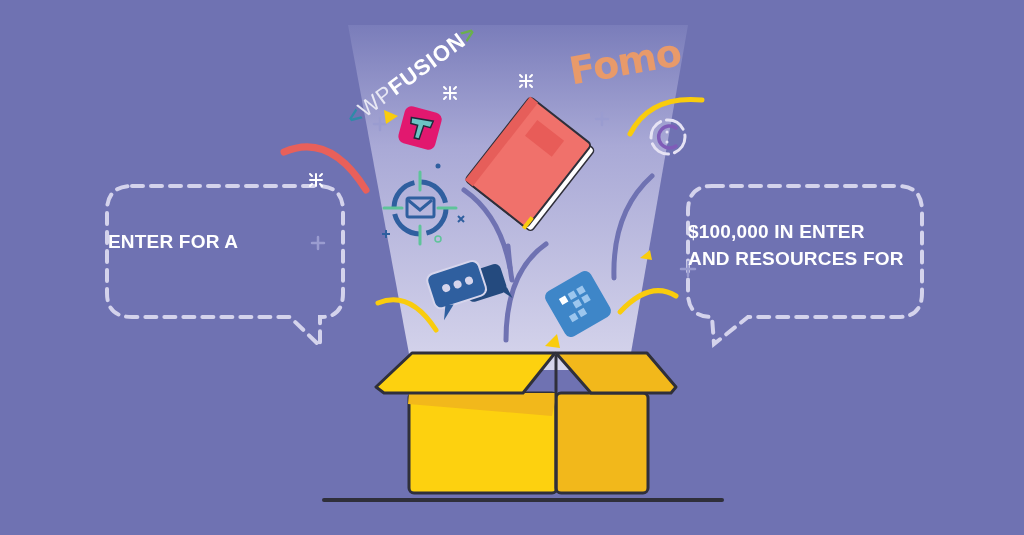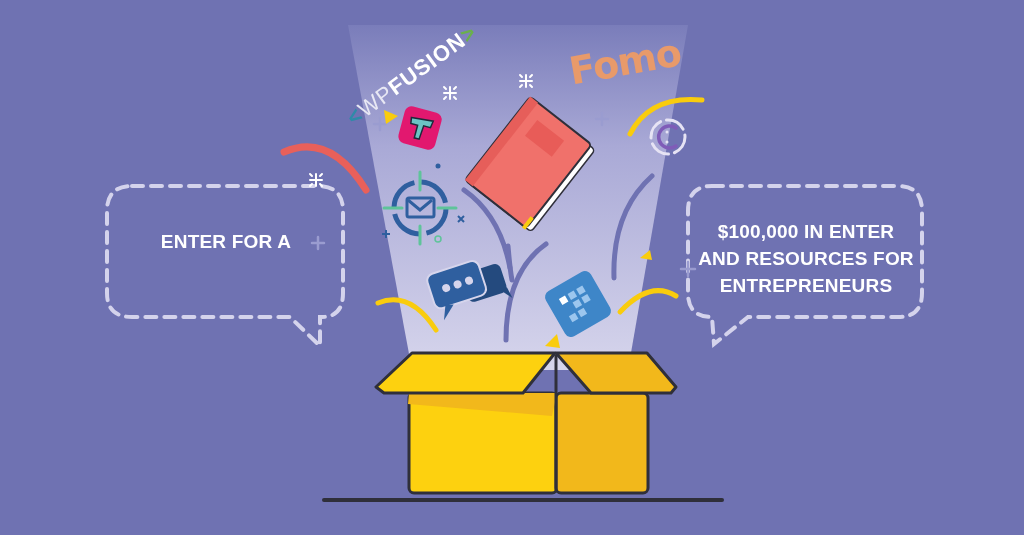--- a/index.html
+++ b/index.html
@@ -1,18 +1,18 @@
 <!DOCTYPE html>
 <html><head>
 <meta charset="utf-8">
 <style>
   html, body { margin:0; padding:0; }
   body { width:1024px; height:535px; overflow:hidden; background:#6f72b2; position:relative; font-family:"Liberation Sans", "DejaVu Sans", sans-serif; }
   .stage { position:absolute; left:0; top:0; width:1024px; height:535px; }
-  .bubble-text { position:absolute; color:#ffffff; font-weight:bold; text-align:center; font-size:19px; line-height:27px; letter-spacing:0.2px; }
+  .bubble-text { position:absolute; color:#ffffff; font-weight:bold; font-size:19px; line-height:27px; letter-spacing:0.2px; }
   .bubble-text div { white-space:nowrap; }
   #left-text { left:108px; top:228px; width:236px; }
   #right-text { left:688px; top:218px; width:236px; }
   .logo-wp { position:absolute; left:342px; top:30px; transform-origin:0 0; transform:translate(0,80px) rotate(-36deg); font-size:22px; letter-spacing:1px; color:#ffffff; white-space:nowrap; }
   .logo-wp .wp { font-weight:normal; color:#e8e8f4; }
   .logo-wp .fusion { font-weight:bold; }
   .logo-wp .br-l { color:#2e8aa8; font-weight:bold; }
   .logo-wp .br-r { color:#6ab04c; font-weight:bold; }
   .logo-fomo { position:absolute; left:566px; top:50px; transform:rotate(-10deg); transform-origin:0 0; font-size:38px; font-weight:bold; color:#e89a6a; font-family:"DejaVu Sans", sans-serif; letter-spacing:-1px; }
 </style>
@@ -138,14 +138,13 @@
 
 <div class="logo-fomo">Fomo</div>
 
 <div class="bubble-text" id="left-text">
   <div>ENTER FOR A</div>
 </div>
 
 <div class="bubble-text" id="right-text">
   <div>$100,000 IN ENTER</div>
   <div>AND RESOURCES FOR</div>
-  <div>ENTREPRENEURS</div>
 </div>
 
 </body></html>

